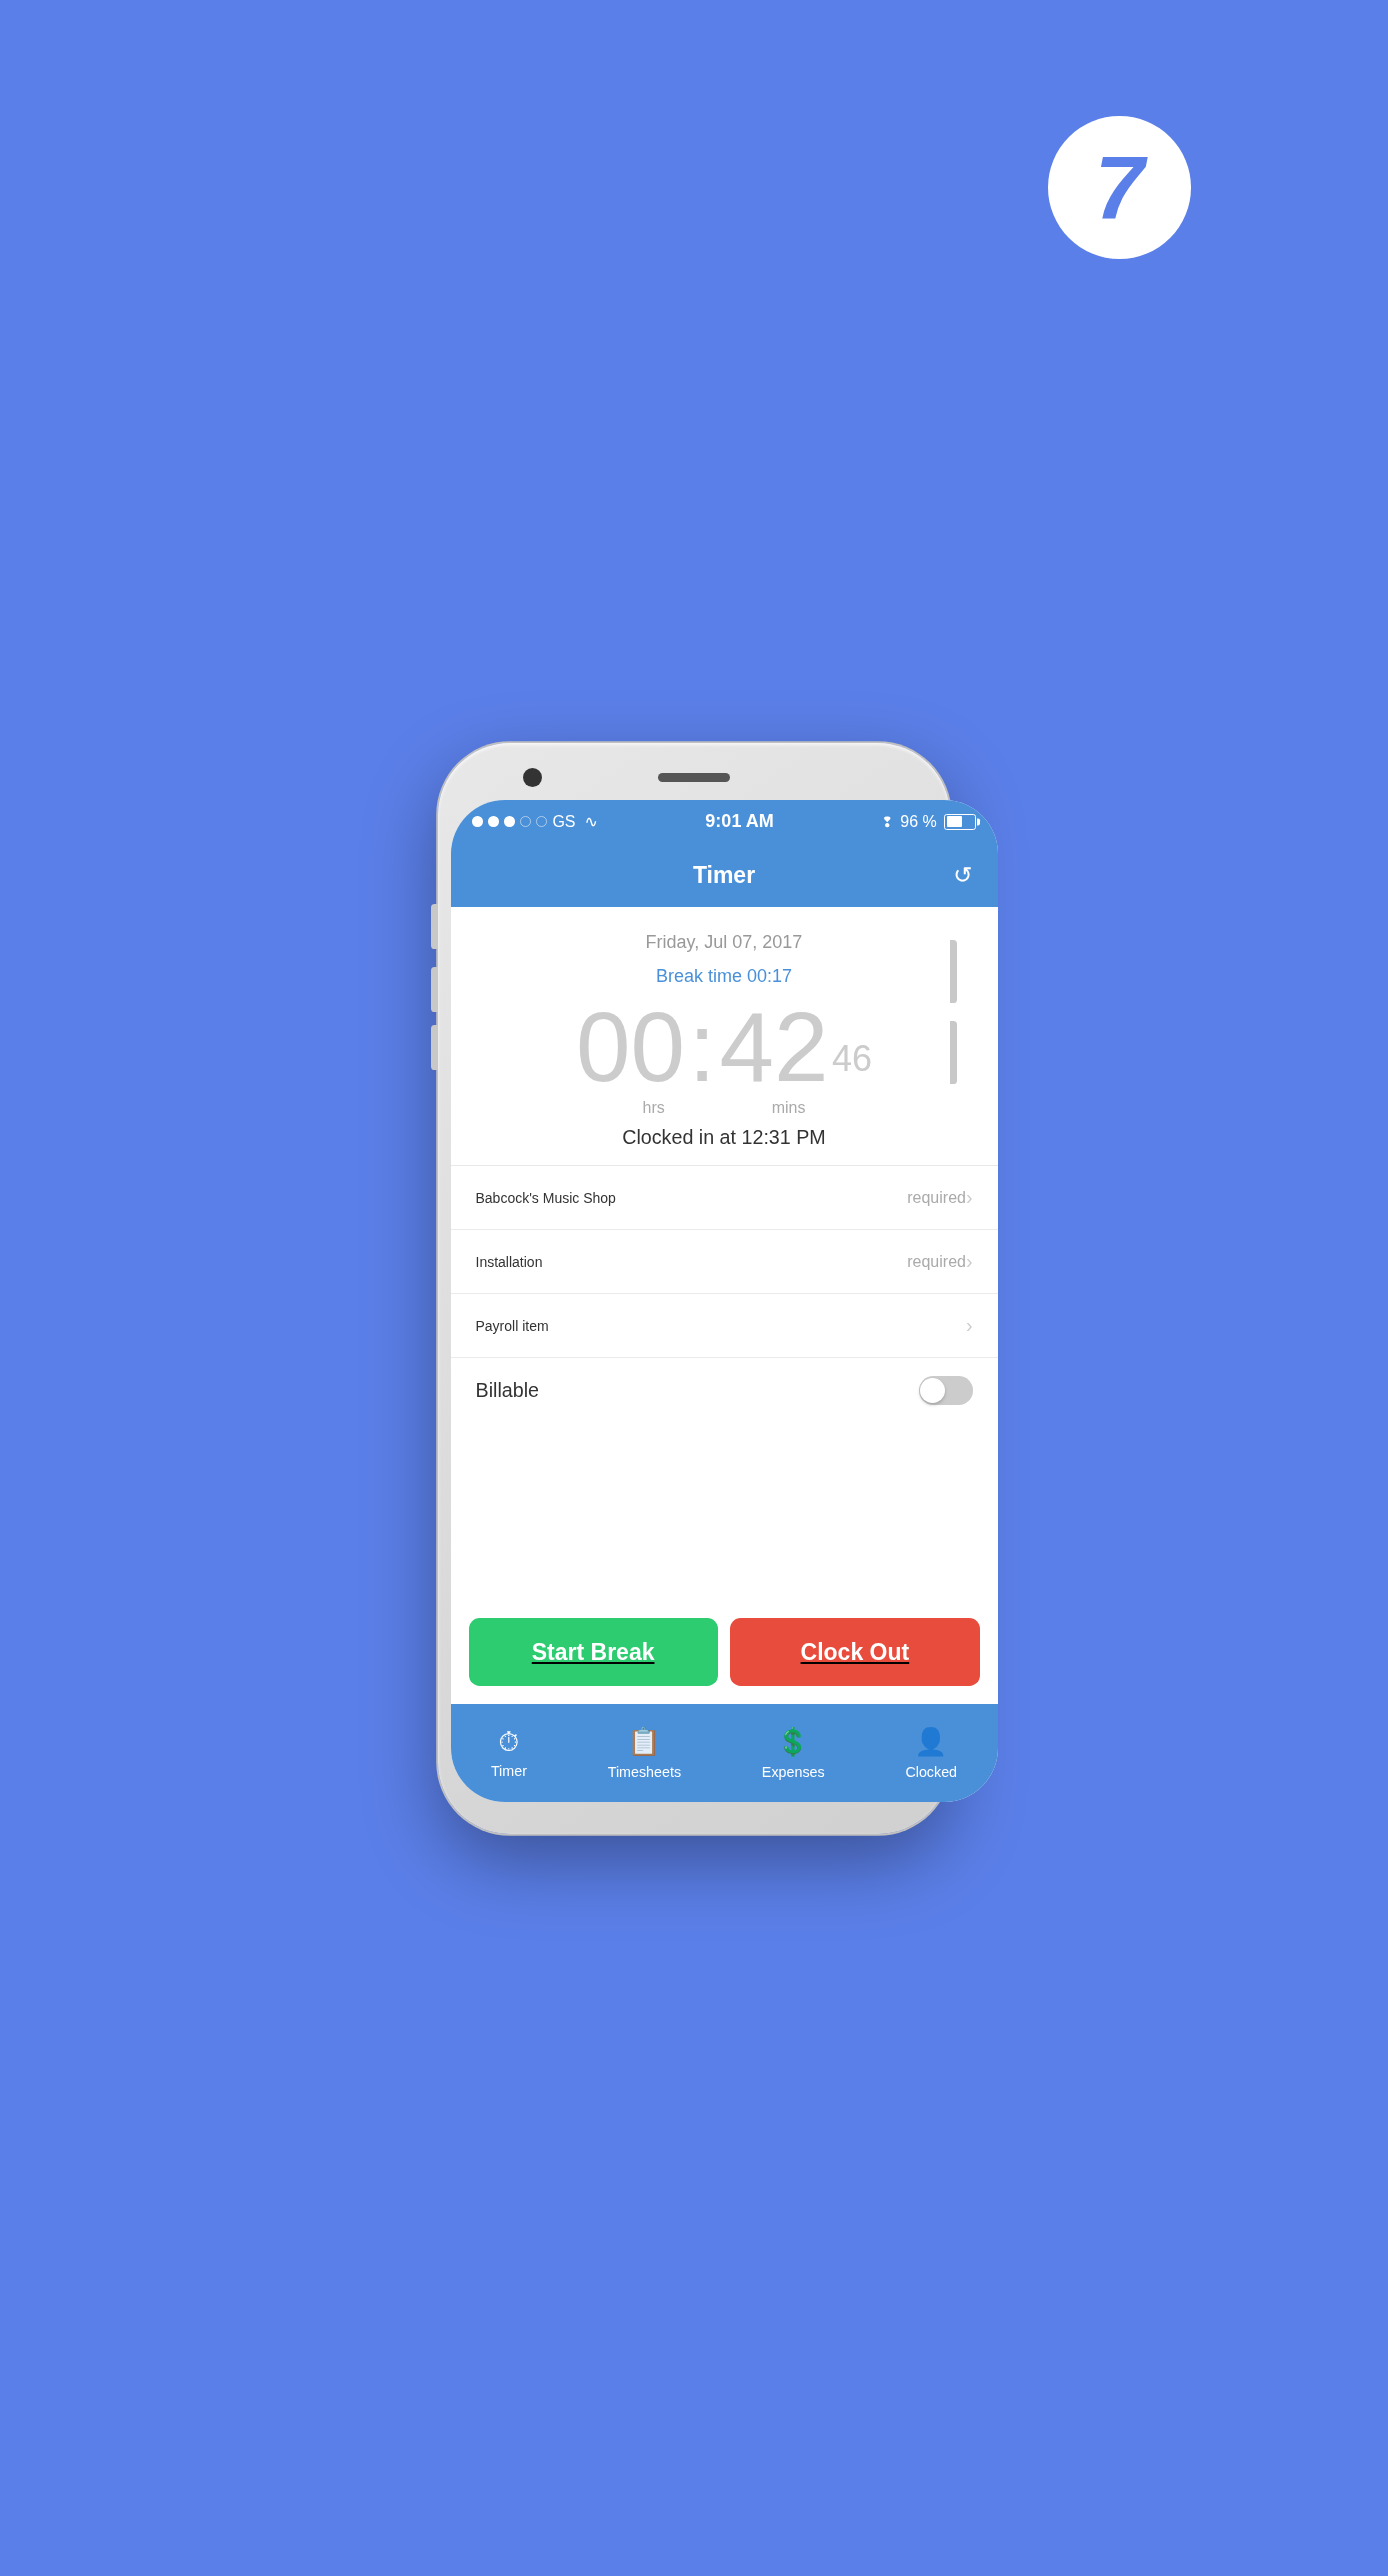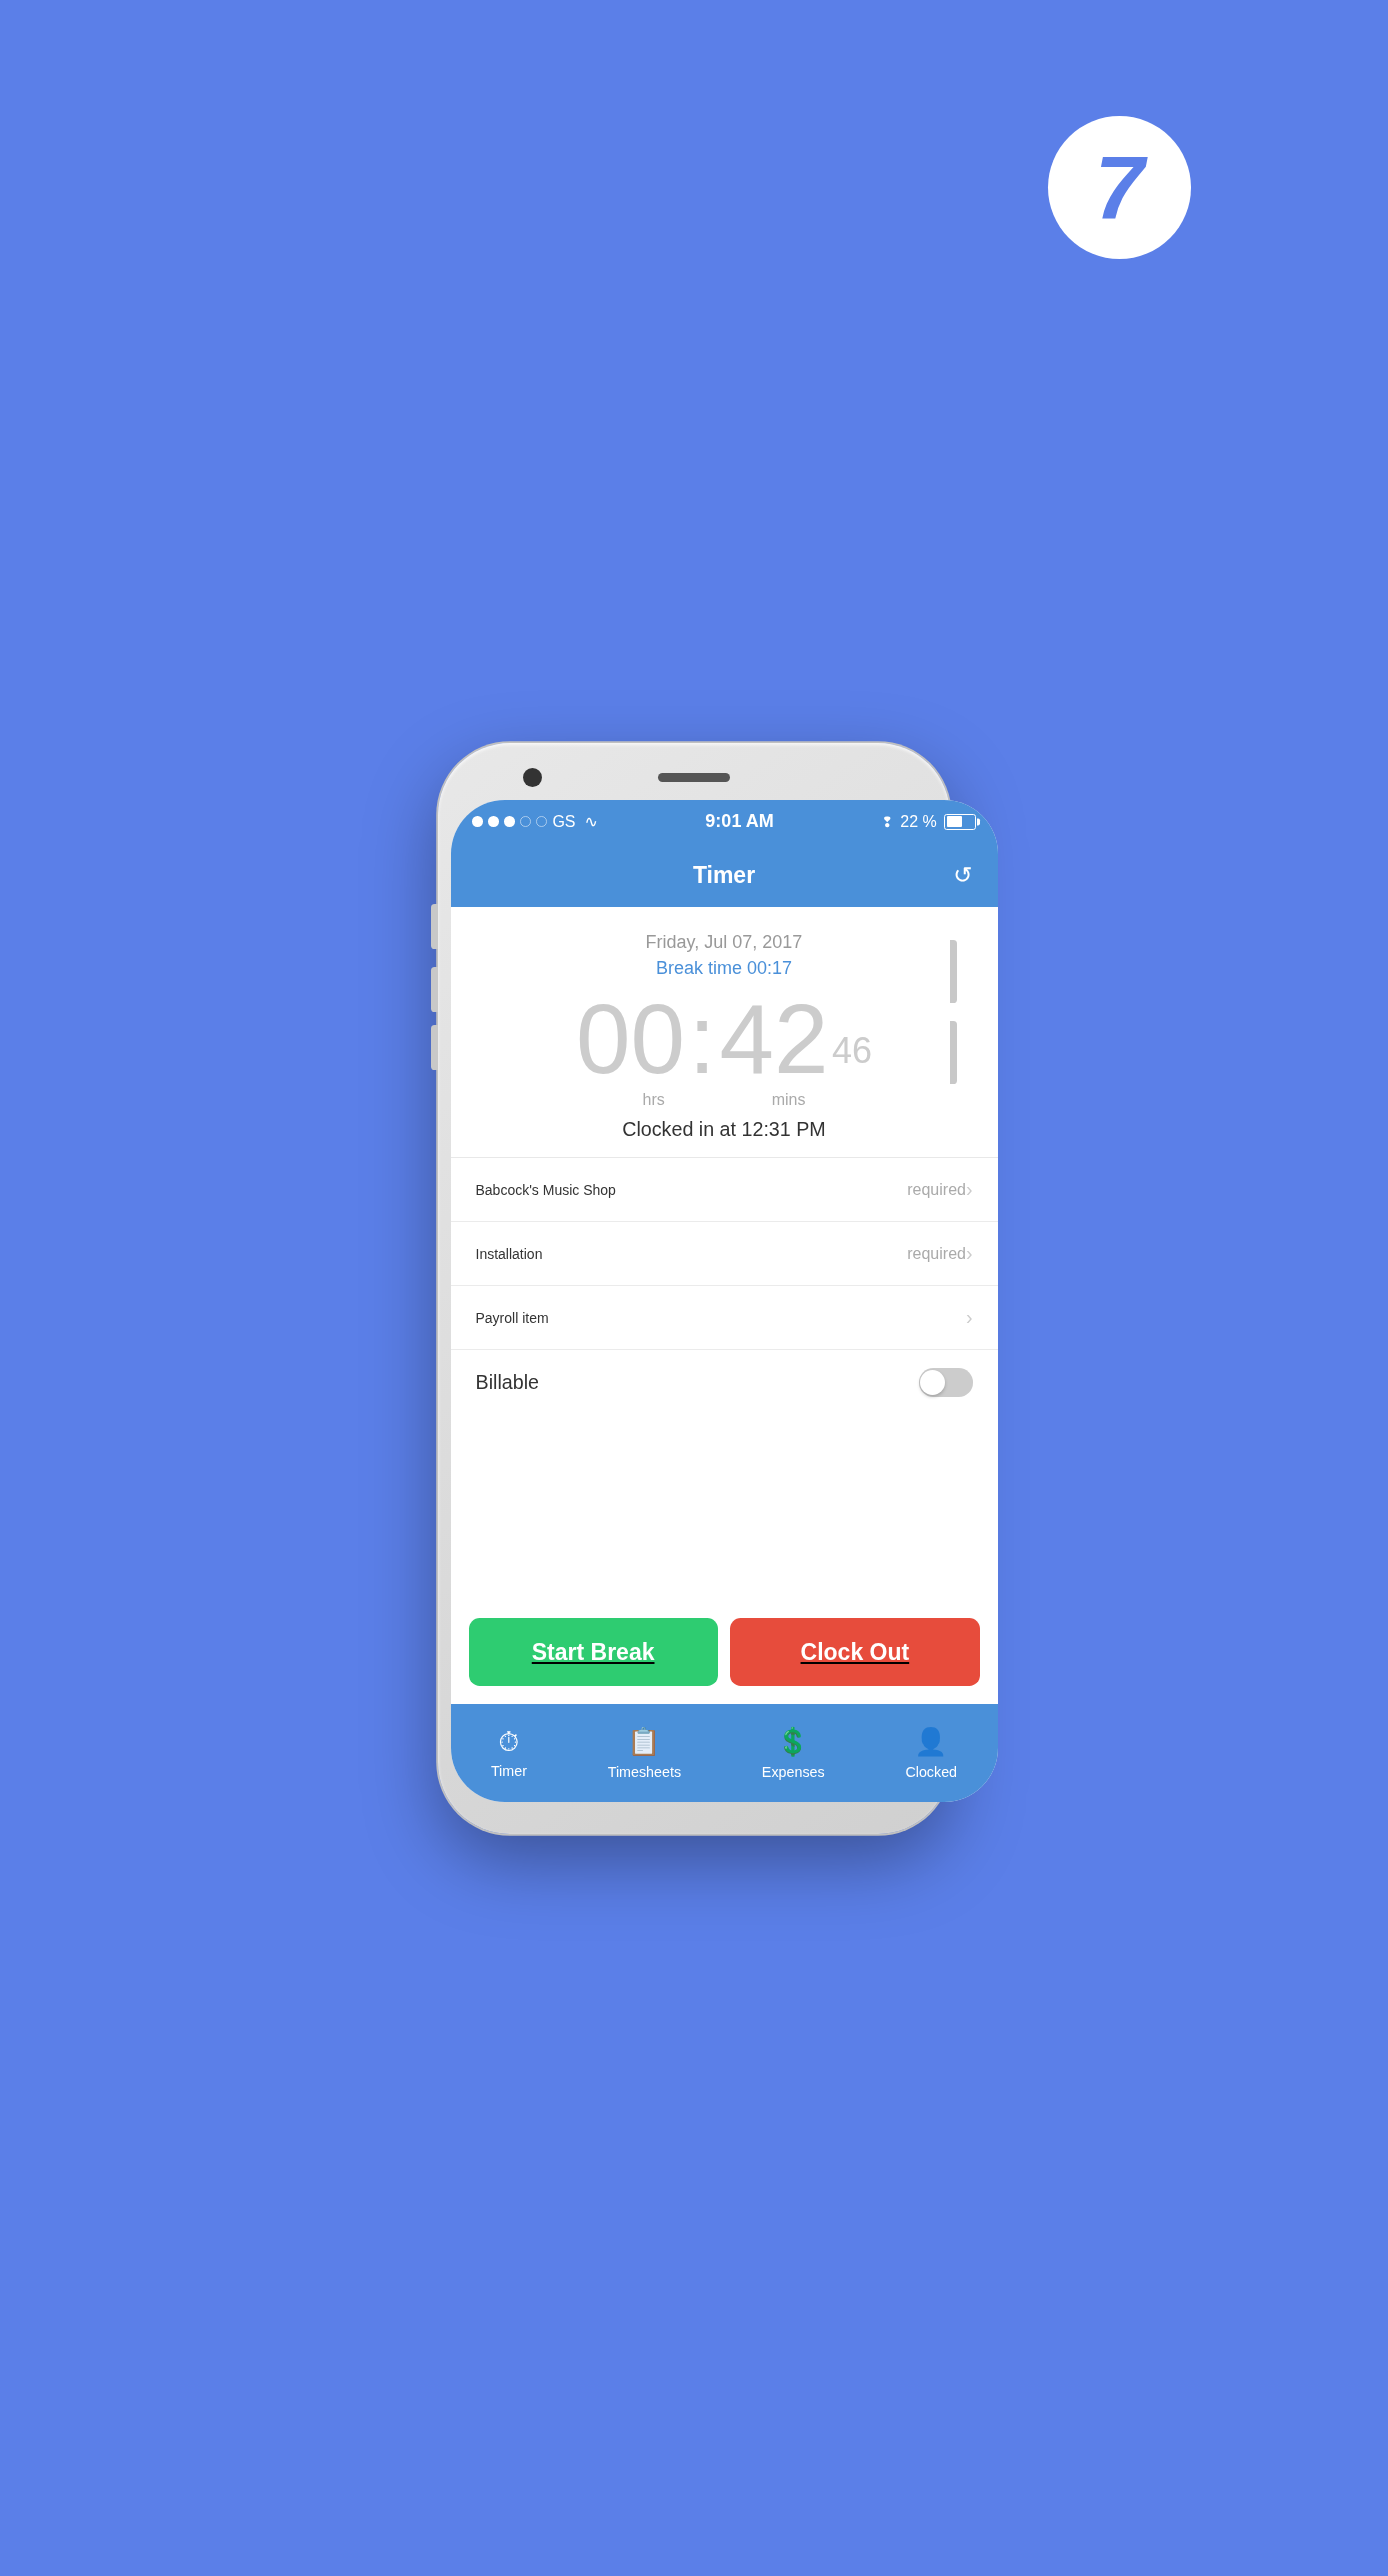--- a/index.html
+++ b/index.html
@@ -229,21 +229,21 @@
     
     .timer-section {
       background: white;
       padding: 25px 0 16px;
       text-align: center;
       border-bottom: 0.9px solid #e8e8e8;
     }
     .timer-date {
       color: #999;
       font-size: 18px;
-      margin-bottom: 5px;
+      margin-bottom: 13px;
     }
     .timer-break {
       color: #4a90d9;
       font-size: 18px;
       margin-bottom: 10.7px;
     }
     .timer-display {
       display: flex;
       align-items: flex-end;
       justify-content: center;
@@ -448,21 +448,21 @@
         <div class="status-dot"></div>
         <div class="status-dot"></div>
         <div class="status-dot hollow"></div>
         <div class="status-dot hollow"></div>
         <span class="status-text">GS</span>
         <span class="status-wifi">∿</span>
       </div>
       <div class="status-time">9:01 AM</div>
       <div class="status-right">
         <span class="status-bt">❢</span>
-        <span class="status-percent">22 %</span>
+        <span class="status-percent">96 %</span>
         <div class="battery-icon">
           <div class="battery-fill"></div>
         </div>
       </div>
     </div>
 
     <div class="app-header">
       <span class="app-header-title">Timer</span>
       <span class="header-refresh">↺</span>
     </div>

